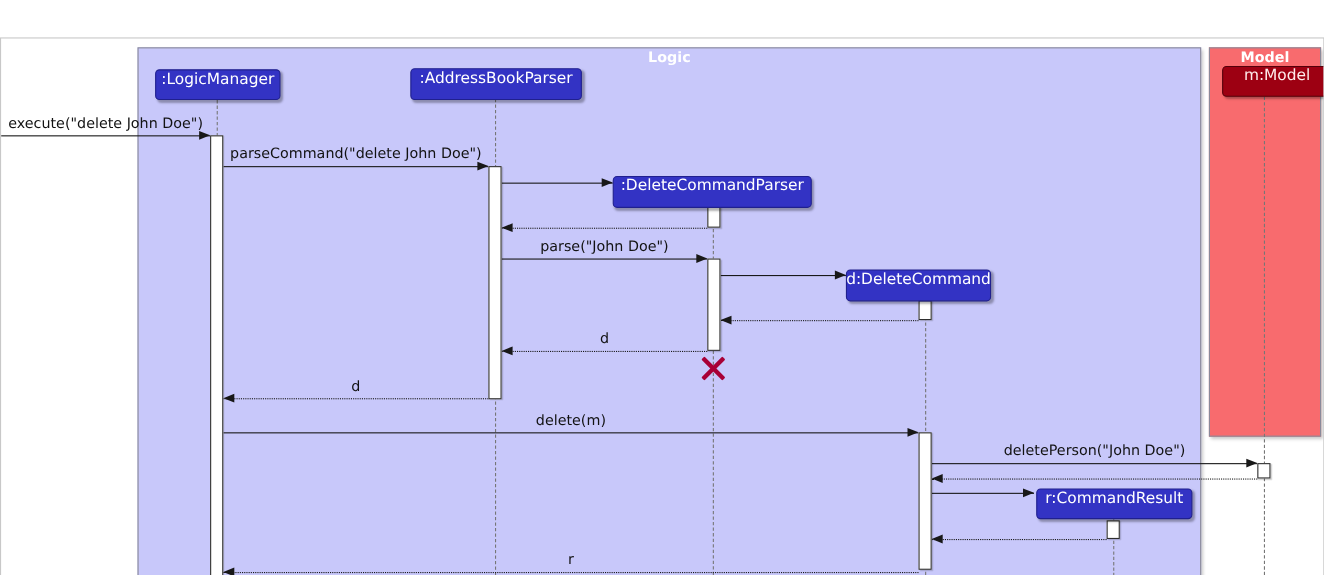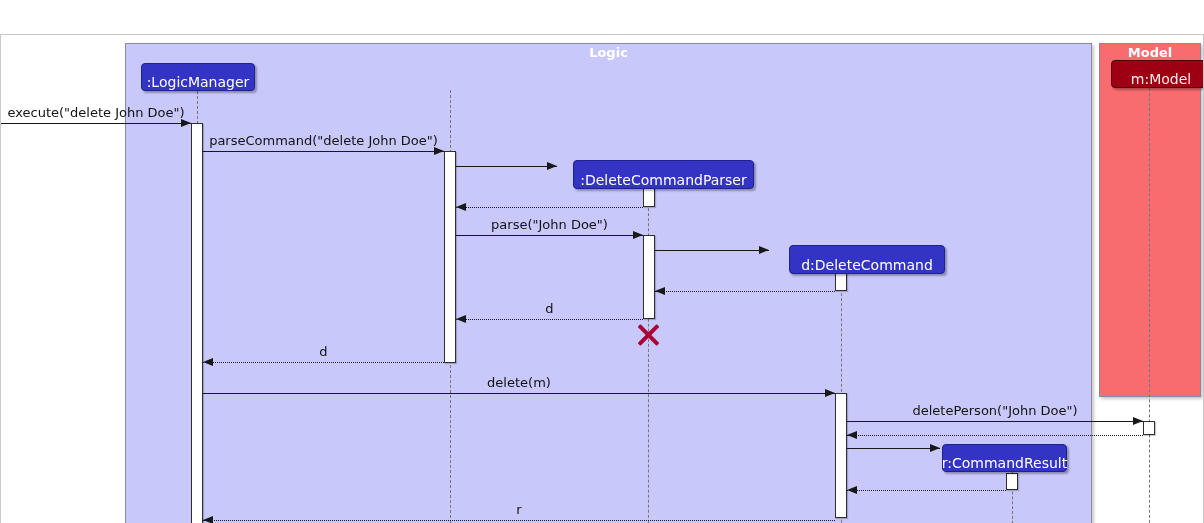--- a/index.html
+++ b/index.html
@@ -9,21 +9,21 @@
     box-sizing:border-box;border:1px solid #c8c8c8;overflow:hidden;margin-top:34px;
   }
   .frame{position:absolute;box-sizing:border-box;border:1px solid #8a8a9a;
          box-shadow:2px 2px 3px rgba(0,0,0,0.22);}
   .frame.logic{background:#c8c8fa;}
   .frame.model{background:#f86b6e;}
   .ftitle{position:absolute;top:1px;left:0;right:0;text-align:center;
           color:#ffffff;font-weight:bold;font-size:13px;}
   .lifeline{position:absolute;width:0;border-left:1px dashed #767676;}
   .pbox{position:absolute;box-sizing:border-box;border-radius:4px;
-        display:flex;align-items:flex-end;justify-content:center;
+        display:flex;align-items:flex-start;justify-content:center;
         font-size:14px;color:#fff;white-space:nowrap;
         box-shadow:2px 2px 2px rgba(0,0,0,0.3);}
   .pbox.blue{background:#3333c4;border:1px solid #20208e;}
   .pbox.red{background:#9d0012;border:1px solid #55000a;color:#ffecec;}
   .act{position:absolute;box-sizing:border-box;width:12px;background:#ffffff;
        border:1px solid #2e2e2e;box-shadow:1px 1px 1px rgba(0,0,0,0.2);}
   .msg{position:absolute;height:0;}
   .ln{position:absolute;left:0;right:0;top:0;height:0;border-top:1px solid #181818;}
   .ln.dot{border-top-style:dotted;}
   .hd{position:absolute;top:-4px;width:0;height:0;border-style:solid;}
@@ -151,27 +151,30 @@
   <div class="act" style="left:642px;top:153px;height:19px;"></div>
   <div class="act" style="left:642px;top:200px;height:84px;"></div>
   <div class="act" style="left:834px;top:238px;height:18px;"></div>
   <div class="act" style="left:834px;top:358px;height:125px;"></div>
   <div class="act" style="left:1142px;top:386px;height:14px;"></div>
   <div class="act" style="left:1005px;top:438px;height:17px;"></div>
 
   <div class="pbox blue" style="left:140px;top:28px;width:114px;height:28px;">
     <span>:LogicManager</span>
   </div>
-  <div class="pbox blue" style="left:572px;top:125px;width:181px;height:29px;">
+  <div class="pbox blue" style="left:372px;top:27px;width:156px;height:29px;">
+    <span>:AddressBookParser</span>
+  </div>
+  <div class="pbox blue" style="left:556px;top:125px;width:181px;height:29px;">
     <span>:DeleteCommandParser</span>
   </div>
-  <div class="pbox blue" style="left:788px;top:210px;width:156px;height:29px;">
+  <div class="pbox blue" style="left:768px;top:210px;width:132px;height:29px;">
     <span>d:DeleteCommand</span>
   </div>
-  <div class="pbox blue" style="left:941px;top:409px;width:125px;height:28px;">
+  <div class="pbox blue" style="left:941px;top:409px;width:142px;height:28px;">
     <span>r:CommandResult</span>
   </div>
   <div class="pbox red" style="left:1110px;top:25px;width:100px;height:28px;">
     <span>m:Model</span>
   </div>
 
   <div class="destroy" style="left:636px;top:288px;"></div>
 
 </div>
 

